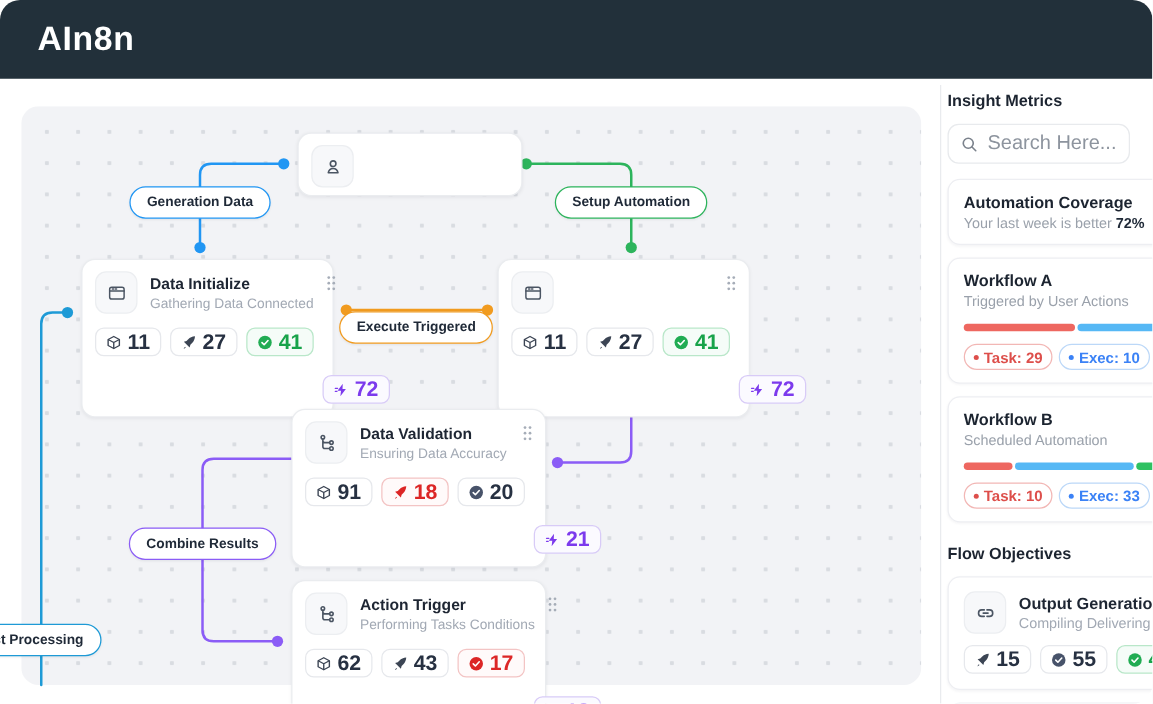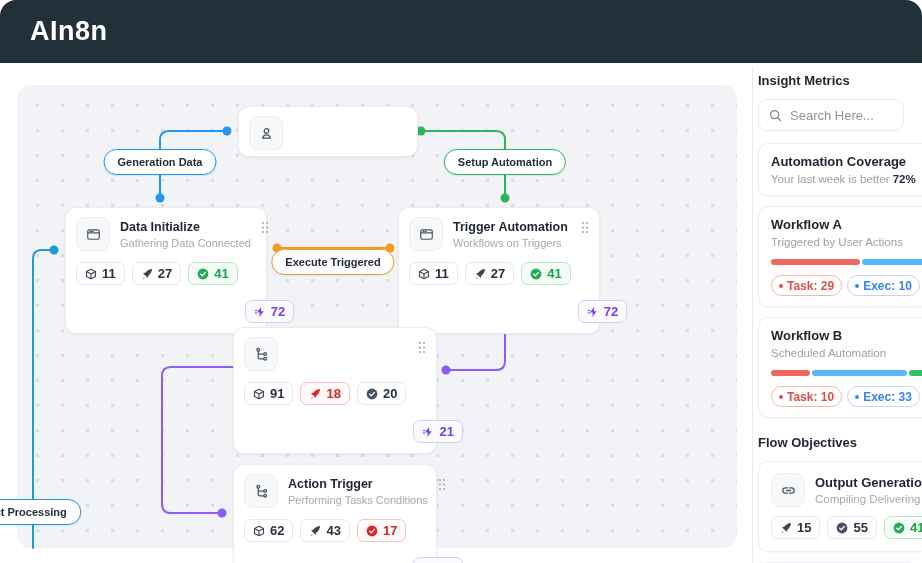--- a/index.html
+++ b/index.html
@@ -23,33 +23,33 @@
 
   
   .node { position:absolute; background:#fff; border:1px solid #eaecef; border-radius:11px; box-shadow:0 1px 3px rgba(16,24,40,.06); z-index:2; }
   .nhead { display:flex; align-items:center; gap:10px; padding:9px 10px 6px 10px; }
   .nicon { width:34px; height:34px; flex:0 0 34px; border-radius:9px; background:#f7f8fa; border:1px solid #eceef1; display:flex; align-items:center; justify-content:center; color:#4b5563; }
   .ntitle { font-size:12.5px; font-weight:700; color:#1e2633; white-space:nowrap; }
   .nsub { font-size:11px; color:#a2a9b4; margin-top:3px; white-space:nowrap; }
   .drag { margin-left:auto; align-self:flex-start; margin-top:3px; color:#a6adb8; }
   .brow { display:flex; gap:7px; padding:5px 10px 10px 10px; }
   .badge { display:inline-flex; align-items:center; gap:5px; height:23px; padding:0 8px; border-radius:7px; border:1px solid #e6e8ec; background:#fff;
-           font-size:13px; font-weight:700; color:#273142; }
+           font-size:17px; font-weight:700; color:#273142; }
   .badge .bic { display:flex; color:#3c4554; }
   .badge.green  { border-color:#b9e7c9; color:#18a34a; background:#f5fcf8; } .badge.green .bic { color:#21ac53; }
   .badge.purple { border-color:#d8cbf7; color:#7c3aed; background:#fbfaff;margin-top:38px; } .badge.purple .bic { color:#7c3aed; }
   .badge.red    { border-color:#f3c4c4; color:#dc2626; background:#fffafa; } .badge.red .bic { color:#dc2626; }
   .bic.slate { color:#48536a; }
 
   
   .vdiv { position:absolute; left:752px; top:68px; bottom:0; width:1px; background:#e9ebee; }
   .side { position:absolute; left:758px; top:73px; width:210px; }
   .shead { font-size:13px; font-weight:800; color:#1c2430; margin-bottom:11px; }
   .search { width:146px; height:32px; border:1px solid #e8eaed; border-radius:9px; background:#fff; display:flex; align-items:center; gap:8px; padding:0 10px; margin-bottom:12px; color:#7b828c; }
-  .search input { border:0; outline:0; width:100%; font-size:13px; color:#6d28d9; background:transparent; font-family:"Liberation Sans", sans-serif; }
+  .search input { border:0; outline:0; width:100%; font-size:16px; color:#6d28d9; background:transparent; font-family:"Liberation Sans", sans-serif; }
   .search input::placeholder { color:#8d949e; }
   .scard { width:200px; background:#fff; border:1px solid #edeef2; border-radius:10px; padding:10px 12px; margin-bottom:10px; box-shadow:0 1px 2px rgba(16,24,40,.04); }
   .ctitle { font-size:13px; font-weight:700; color:#1c2430; }
   .csub { font-size:11.5px; color:#9aa1ab; margin-top:4px; white-space:nowrap; }
   .csub b { color:#1f2937; }
   .wbar { display:flex; gap:2px; height:6px; margin-top:11px; }
   .wbar span { border-radius:3px; height:6px; }
   .wbadges { display:flex; gap:5px; margin-top:10px; }
   .wb { display:inline-flex; align-items:center; gap:4px; border:1px solid; border-radius:999px; padding:2.5px 7px; font-size:12px; font-weight:700; white-space:nowrap; background:#fff; }
   .wb i { width:4px; height:4px; border-radius:50%; background:currentColor; font-style:normal; }
@@ -173,24 +173,20 @@
 
     <div class="node" style="left:381px; top:122px; width:202px;">
       <div class="nhead">
         <div class="nicon">
           <svg width="15" height="15" viewBox="0 0 14 14" fill="none" stroke="currentColor" stroke-width="1.1" stroke-linecap="round">
             <rect x="1.6" y="2.6" width="10.8" height="8.8" rx="1.6"></rect>
               <path d="M1.6 5.4h10.8"></path>
               <path d="M3.6 4h1M5.8 4h1"></path>
           </svg>
         </div>
-        <div class="ntext">
-          <div class="ntitle">Trigger Automation</div>
-          <div class="nsub">Workflows on Triggers</div>
-        </div>
         <div class="drag">
           <svg width="8" height="13" viewBox="0 0 8 13" fill="currentColor">
               <circle cx="2" cy="2" r="1.1"></circle>
               <circle cx="6" cy="2" r="1.1"></circle>
               <circle cx="2" cy="6.5" r="1.1"></circle>
               <circle cx="6" cy="6.5" r="1.1"></circle>
               <circle cx="2" cy="11" r="1.1"></circle>
               <circle cx="6" cy="11" r="1.1"></circle>
             </svg>
         </div>
@@ -238,20 +234,24 @@
     <div class="node" style="left:216px; top:242px; width:204px;">
       <div class="nhead">
         <div class="nicon">
           <svg width="15" height="15" viewBox="0 0 14 14" fill="none" stroke="currentColor" stroke-width="1.2" stroke-linecap="round">
             <circle cx="4" cy="2.6" r="1.3"></circle>
               <circle cx="10.4" cy="6.6" r="1.3"></circle>
               <circle cx="10.4" cy="11" r="1.3"></circle>
             <path d="M4 3.9v5.6q0 1.5 1.5 1.5h3.4M4 5.1q0 1.5 1.5 1.5h3.4"></path>
           </svg>
         </div>
+        <div class="ntext">
+          <div class="ntitle">Data Validation</div>
+          <div class="nsub">Ensuring Data Accuracy</div>
+        </div>
         <div class="drag">
           <svg width="8" height="13" viewBox="0 0 8 13" fill="currentColor">
               <circle cx="2" cy="2" r="1.1"></circle>
               <circle cx="6" cy="2" r="1.1"></circle>
               <circle cx="2" cy="6.5" r="1.1"></circle>
               <circle cx="6" cy="6.5" r="1.1"></circle>
               <circle cx="2" cy="11" r="1.1"></circle>
               <circle cx="6" cy="11" r="1.1"></circle>
             </svg>
         </div>
@@ -357,20 +357,21 @@
               </svg>
             </span>
             <span>18</span>
           </span>
       </div>
     </div>
 
     <div class="pill blue" style="left:143px; top:77px;">Generation Data</div>
     <div class="pill green" style="left:488px; top:77px;">Setup Automation</div>
     <div class="pill orange" style="left:316px; top:177px;">Execute Triggered</div>
+    <div class="pill purple" style="left:145px; top:350px;">Combine Results</div>
     <div class="pill cyan" style="left:3px;   top:427px;">Direct Processing</div>
   </div>
 
   <div class="vdiv"></div>
 
   <aside class="side">
     <div class="shead">Insight Metrics</div>
 
     <div class="search">
       <span style="display:flex;">

